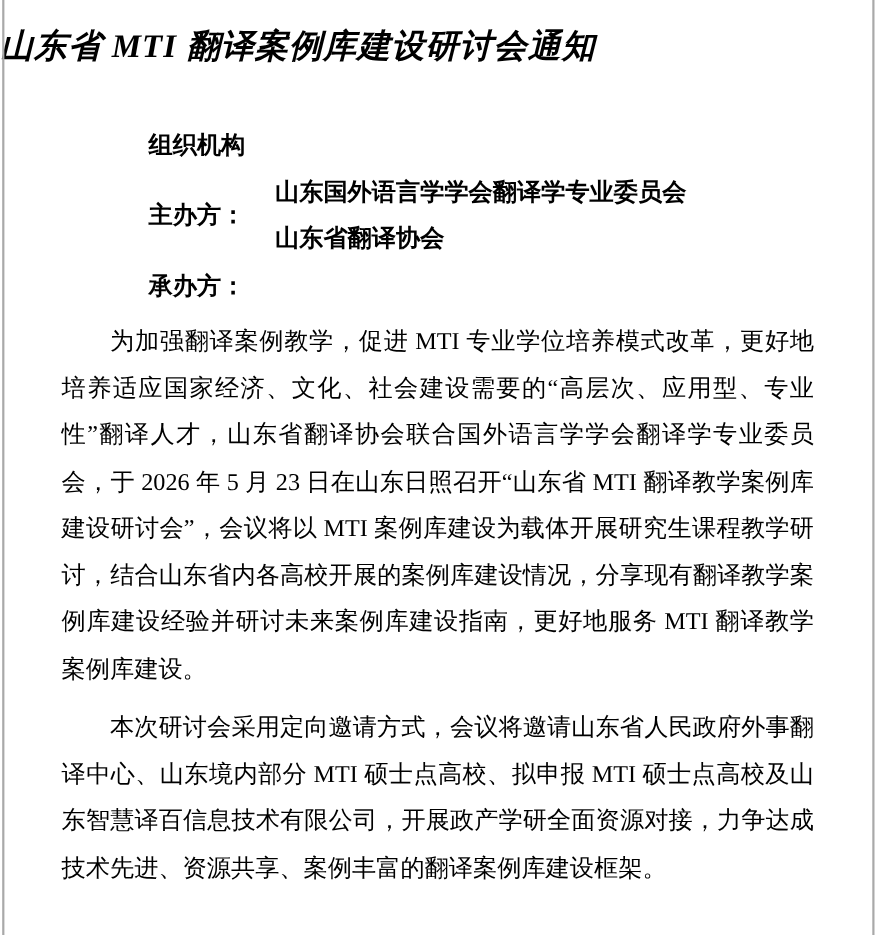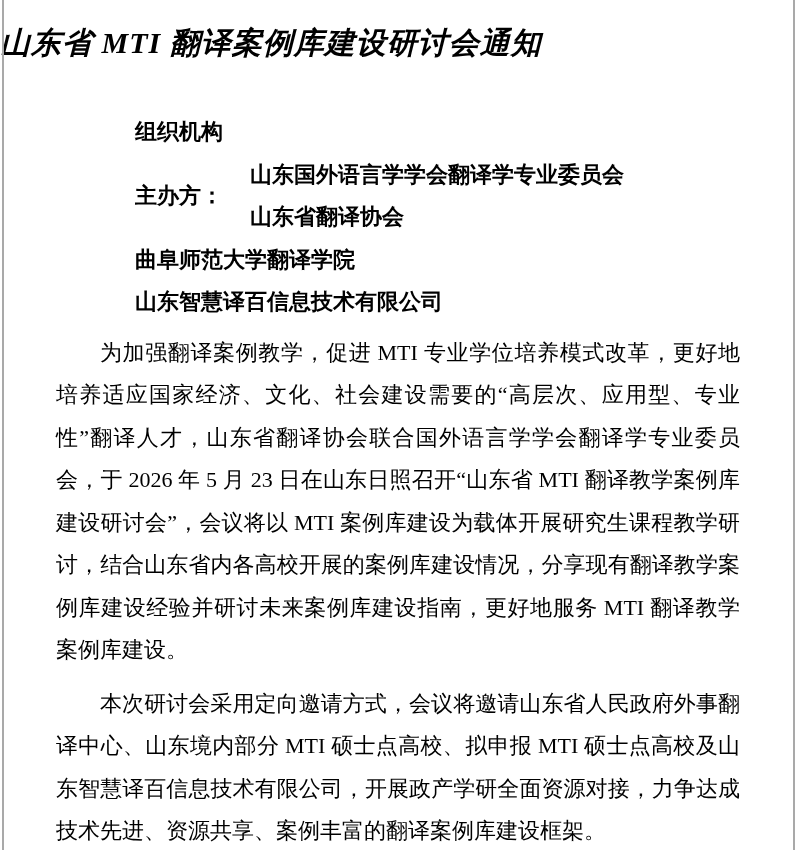--- a/index.html
+++ b/index.html
@@ -87,24 +87,21 @@
 
     <div class="org-row">
       <div class="org-label">主办方：</div>
       <div class="org-values">
         <div>山东国外语言学学会翻译学专业委员会</div>
         <div>山东省翻译协会</div>
       </div>
     </div>
 
     <div class="org-row">
-      <div class="org-values">
-        <div>曲阜师范大学翻译学院</div>
-        <div>山东智慧译百信息技术有限公司</div>
-      </div>
+      <div class="org-label">承办方：</div>
     </div>
   </section>
 
   <div class="body-text">
     <p>为加强翻译案例教学，促进 MTI 专业学位培养模式改革，更好地培养适应国家经济、文化、社会建设需要的“高层次、应用型、专业性”翻译人才，山东省翻译协会联合国外语言学学会翻译学专业委员会，于 2026 年 5 月 23 日在山东日照召开“山东省 MTI 翻译教学案例库建设研讨会”，会议将以 MTI 案例库建设为载体开展研究生课程教学研讨，结合山东省内各高校开展的案例库建设情况，分享现有翻译教学案例库建设经验并研讨未来案例库建设指南，更好地服务 MTI 翻译教学案例库建设。</p>
     <p>本次研讨会采用定向邀请方式，会议将邀请山东省人民政府外事翻译中心、山东境内部分 MTI 硕士点高校、拟申报 MTI 硕士点高校及山东智慧译百信息技术有限公司，开展政产学研全面资源对接，力争达成技术先进、资源共享、案例丰富的翻译案例库建设框架。</p>
   </div>
 </div>
 
 </body></html>

